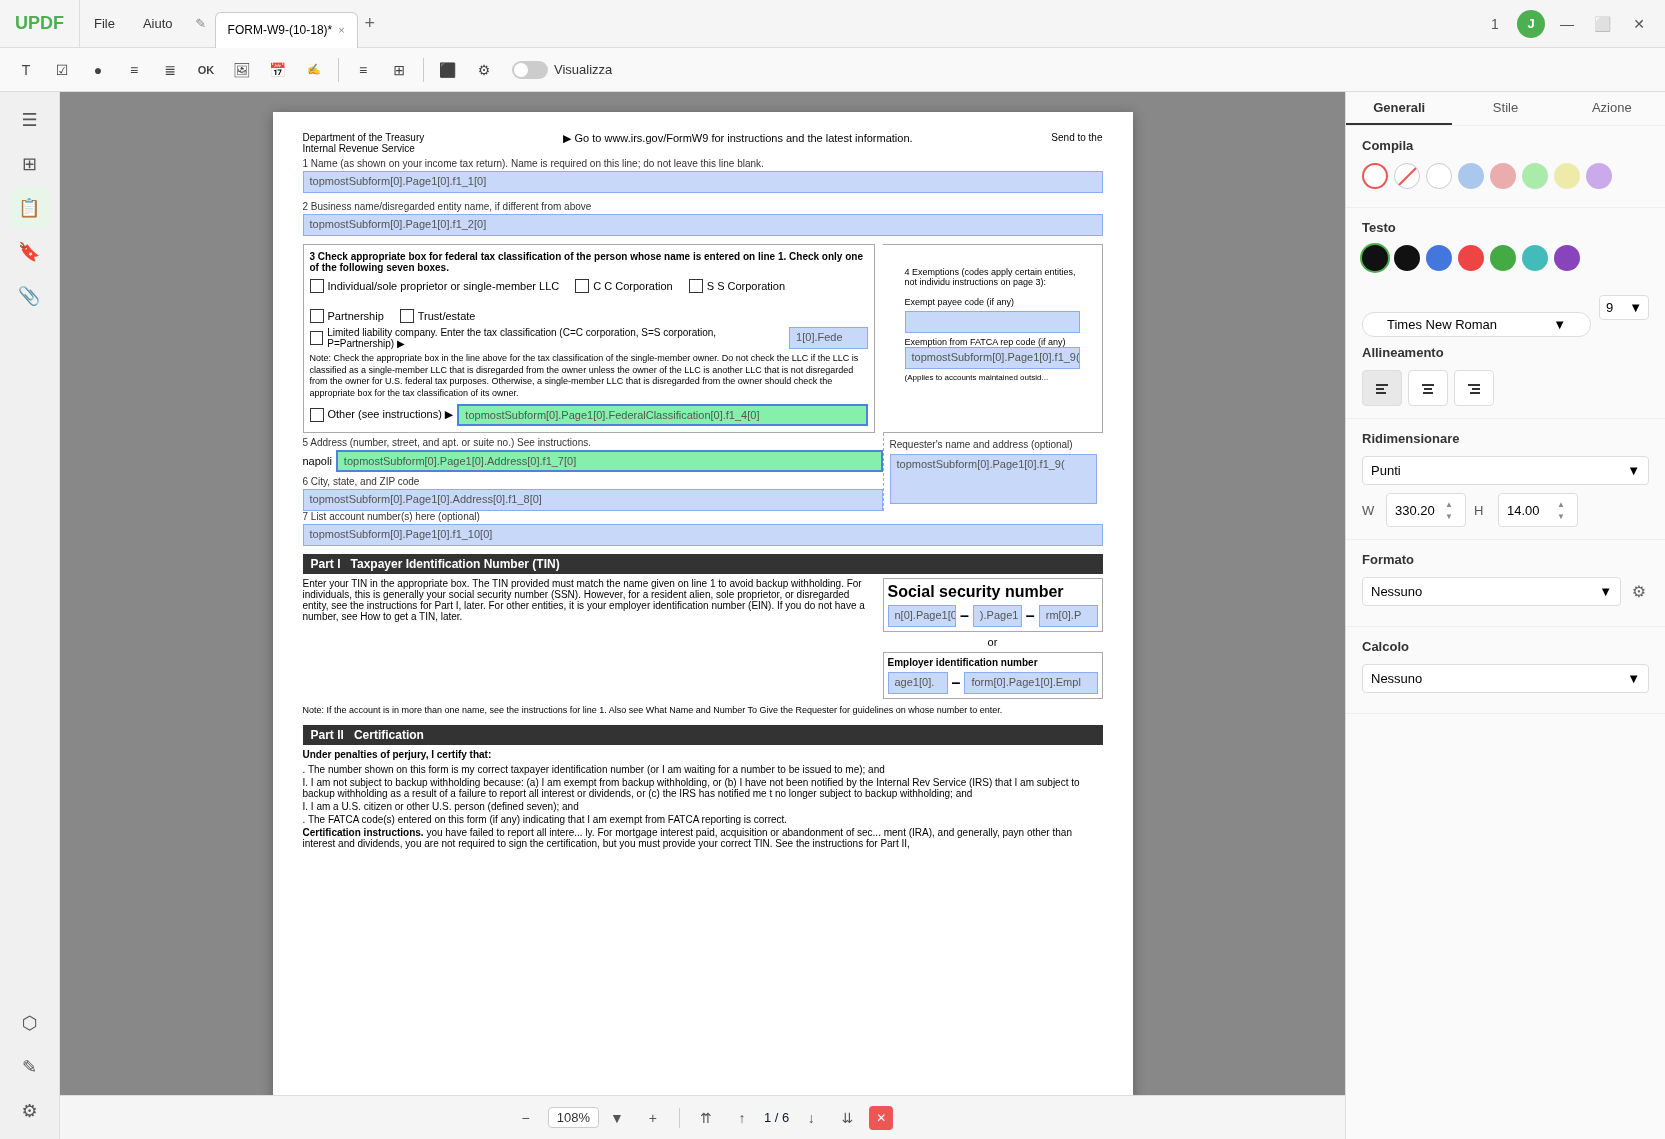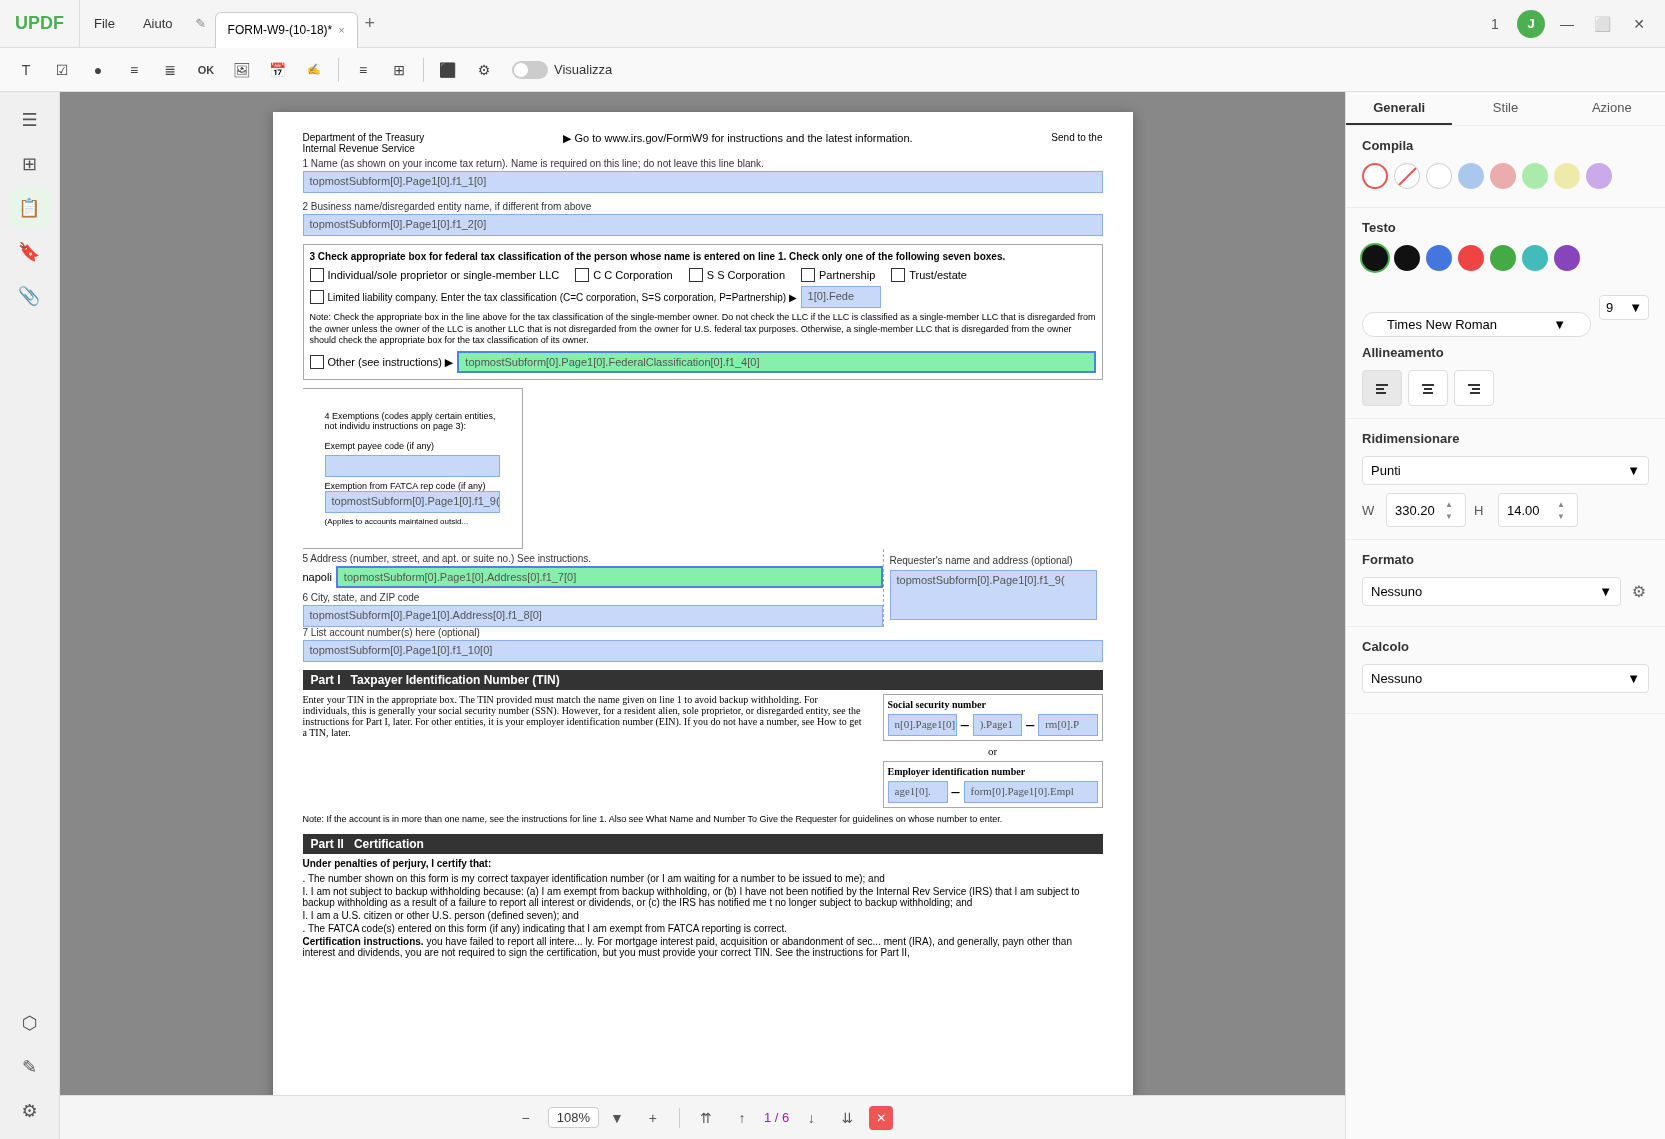--- a/index.html
+++ b/index.html
@@ -82,21 +82,21 @@
     .checkbox-box { width: 14px; height: 14px; border: 1px solid #333; display: flex; align-items: center; justify-content: center; font-size: 10px; }
     .part-header { background: #333; color: white; font-weight: bold; padding: 3px 8px; font-size: 12px; margin: 8px 0 4px; }
     .ssn-row { display: flex; align-items: center; gap: 4px; }
     .ssn-dash { font-size: 16px; font-weight: bold; }
 
     
     .bottom-bar { position: fixed; bottom: 0; left: 60px; right: 320px; height: 44px; background: #f5f5f5; border-top: 1px solid #ddd; display: flex; align-items: center; justify-content: center; gap: 8px; z-index: 97; }
     .bottom-btn { width: 28px; height: 28px; display: flex; align-items: center; justify-content: center; font-size: 14px; cursor: pointer; color: #555; border-radius: 4px; }
     .zoom-display { display: flex; align-items: center; gap: 4px; font-size: 13px; color: #333; }
     .zoom-value { background: white; border: 1px solid #ccc; border-radius: 4px; padding: 2px 8px; font-size: 13px; }
-    .page-display { font-size: 13px; color: #a21caf; }
+    .page-display { font-size: 13px; color: #0f172a; }
     .bottom-close { background: #e55; color: white; border-radius: 4px; width: 24px; height: 24px; display: flex; align-items: center; justify-content: center; font-size: 12px; cursor: pointer; }
 
     .red-border { border: 1.5px solid #e55; }
   </style>
 </head>
 <body>
 
 <div class="topbar">
   <div class="topbar-logo">UPDF</div>
   <div class="topbar-menu">
@@ -169,21 +169,21 @@
     <div class="form-section">
       <div class="form-label">1 Name (as shown on your income tax return). Name is required on this line; do not leave this line blank.</div>
       <div class="pdf-field">topmostSubform[0].Page1[0].f1_1[0]</div>
     </div>
 
     <div class="form-section">
       <div class="form-label">2 Business name/disregarded entity name, if different from above</div>
       <div class="pdf-field">topmostSubform[0].Page1[0].f1_2[0]</div>
     </div>
 
-    <div style="display:flex;gap:8px;flex-direction:column;">
+    <div style="display:flex;gap:8px;">
       <div style="flex:1;border:1px solid #aaa;padding:6px;">
         <div style="font-size:10px;font-weight:bold;margin-bottom:6px;">3 Check appropriate box for federal tax classification of the person whose name is entered on line 1. Check only one of the following seven boxes.</div>
         <div class="checkbox-row">
           <div class="checkbox-item">
             <div class="checkbox-box"></div>
             <span>Individual/sole proprietor or single-member LLC</span>
           </div>
           <div class="checkbox-item">
             <div class="checkbox-box"></div>
             <span>C <span>C Corporation</span></span>
@@ -246,25 +246,25 @@
     <div class="form-section">
       <div class="form-label">7 List account number(s) here (optional)</div>
       <div class="pdf-field">topmostSubform[0].Page1[0].f1_10[0]</div>
     </div>
 
     <div class="part-header">
       <span>Part I</span>&nbsp;&nbsp;
       <span>Taxpayer Identification Number (TIN)</span>
     </div>
 
-    <div style="display:flex;gap:16px;font-family:Liberation Serif, serif;">
+    <div style="display:flex;gap:16px;">
       <div style="flex:1;font-size:10px;">Enter your TIN in the appropriate box. The TIN provided must match the name given on line 1 to avoid backup withholding. For individuals, this is generally your social security number (SSN). However, for a resident alien, sole proprietor, or disregarded entity, see the instructions for Part I, later. For other entities, it is your employer identification number (EIN). If you do not have a number, see How to get a TIN, later.</div>
       <div style="width:220px;">
         <div style="border:1px solid #aaa;padding:4px;">
-          <div style="font-size:10px;font-weight:bold;margin-bottom:4px;">Social security number</div>
+          <div style="font-size:16px;font-weight:bold;margin-bottom:4px;">Social security number</div>
           <div class="ssn-row">
             <div class="pdf-field" style="width:70px;">n[0].Page1[0]</div>
             <span class="ssn-dash">–</span>
             <div class="pdf-field" style="width:50px;">).Page1</div>
             <span class="ssn-dash">–</span>
             <div class="pdf-field" style="width:60px;">rm[0].P</div>
           </div>
         </div>
         <div style="text-align:center;padding:4px;font-size:11px;">or</div>
         <div style="border:1px solid #aaa;padding:4px;">

